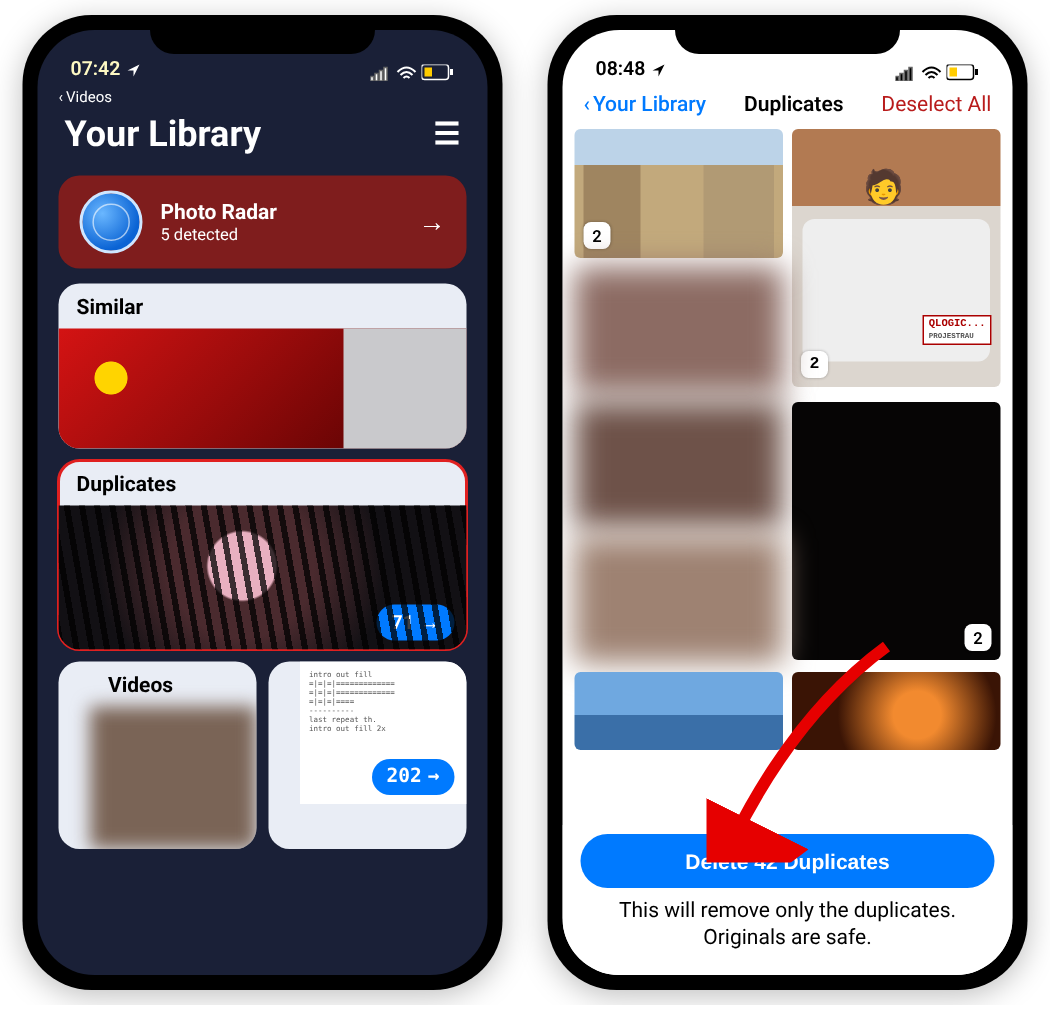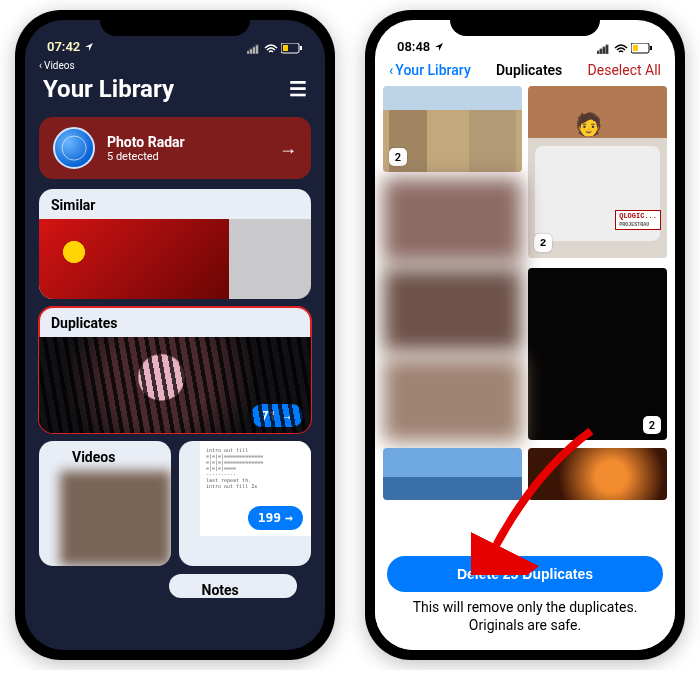--- a/index.html
+++ b/index.html
@@ -255,30 +255,24 @@
 
     <div class="row2">
       <div class="card">
         <div class="card-h">Videos</div>
         <div class="card-img img-vid"></div>
       </div>
       <div class="card">
         <div class="card-img img-shot">
 intro out fill<br>=|=|=|=============<br>=|=|=|=============<br>=|=|=|====<br>----------<br>last repeat th.<br>intro out fill 2x
           <div class="badge">
-            <span>199</span>
+            <span>202</span>
             <span>→</span>
           </div>
         </div>
-      </div>
-    </div>
-    <div class="row2">
-      <div style="flex:1"></div>
-      <div class="card notes">
-        <div class="card-h">Notes</div>
       </div>
     </div>
   </div>
 </div>
 
 <div class="phone">
   <div class="notch"></div>
   <div class="screen light">
     <div class="status-bar light">
       <div class="status-left">
@@ -329,21 +323,21 @@
       <div class="cell h3 blur2"></div>
       <div class="cell h2 black" style="grid-row:span 2">
         <div class="cnt-badge" style="right:6px;bottom:6px">2</div>
       </div>
       <div class="cell h3 blur3"></div>
       <div class="cell h4 sky"></div>
       <div class="cell h4 fire"></div>
     </div>
 
     <div class="bottom-panel">
-      <button class="del-btn">Delete 25 Duplicates</button>
+      <button class="del-btn">Delete 42 Duplicates</button>
       <div class="note">This will remove only the duplicates. Originals are safe.</div>
     </div>
 
     <svg class="arrow" width="130" height="150">
       <defs>
           <marker id="ah" markerWidth="12" markerHeight="12" refX="2" refY="6" orient="auto">
             <path d="M0 0 L12 6 L0 12 Z" fill="#e60000"></path>
           </marker>
         </defs>
       <path d="M120 6 Q 60 50 18 134" stroke="#e60000" stroke-width="8" fill="none" marker-end="url(#ah)"></path>

